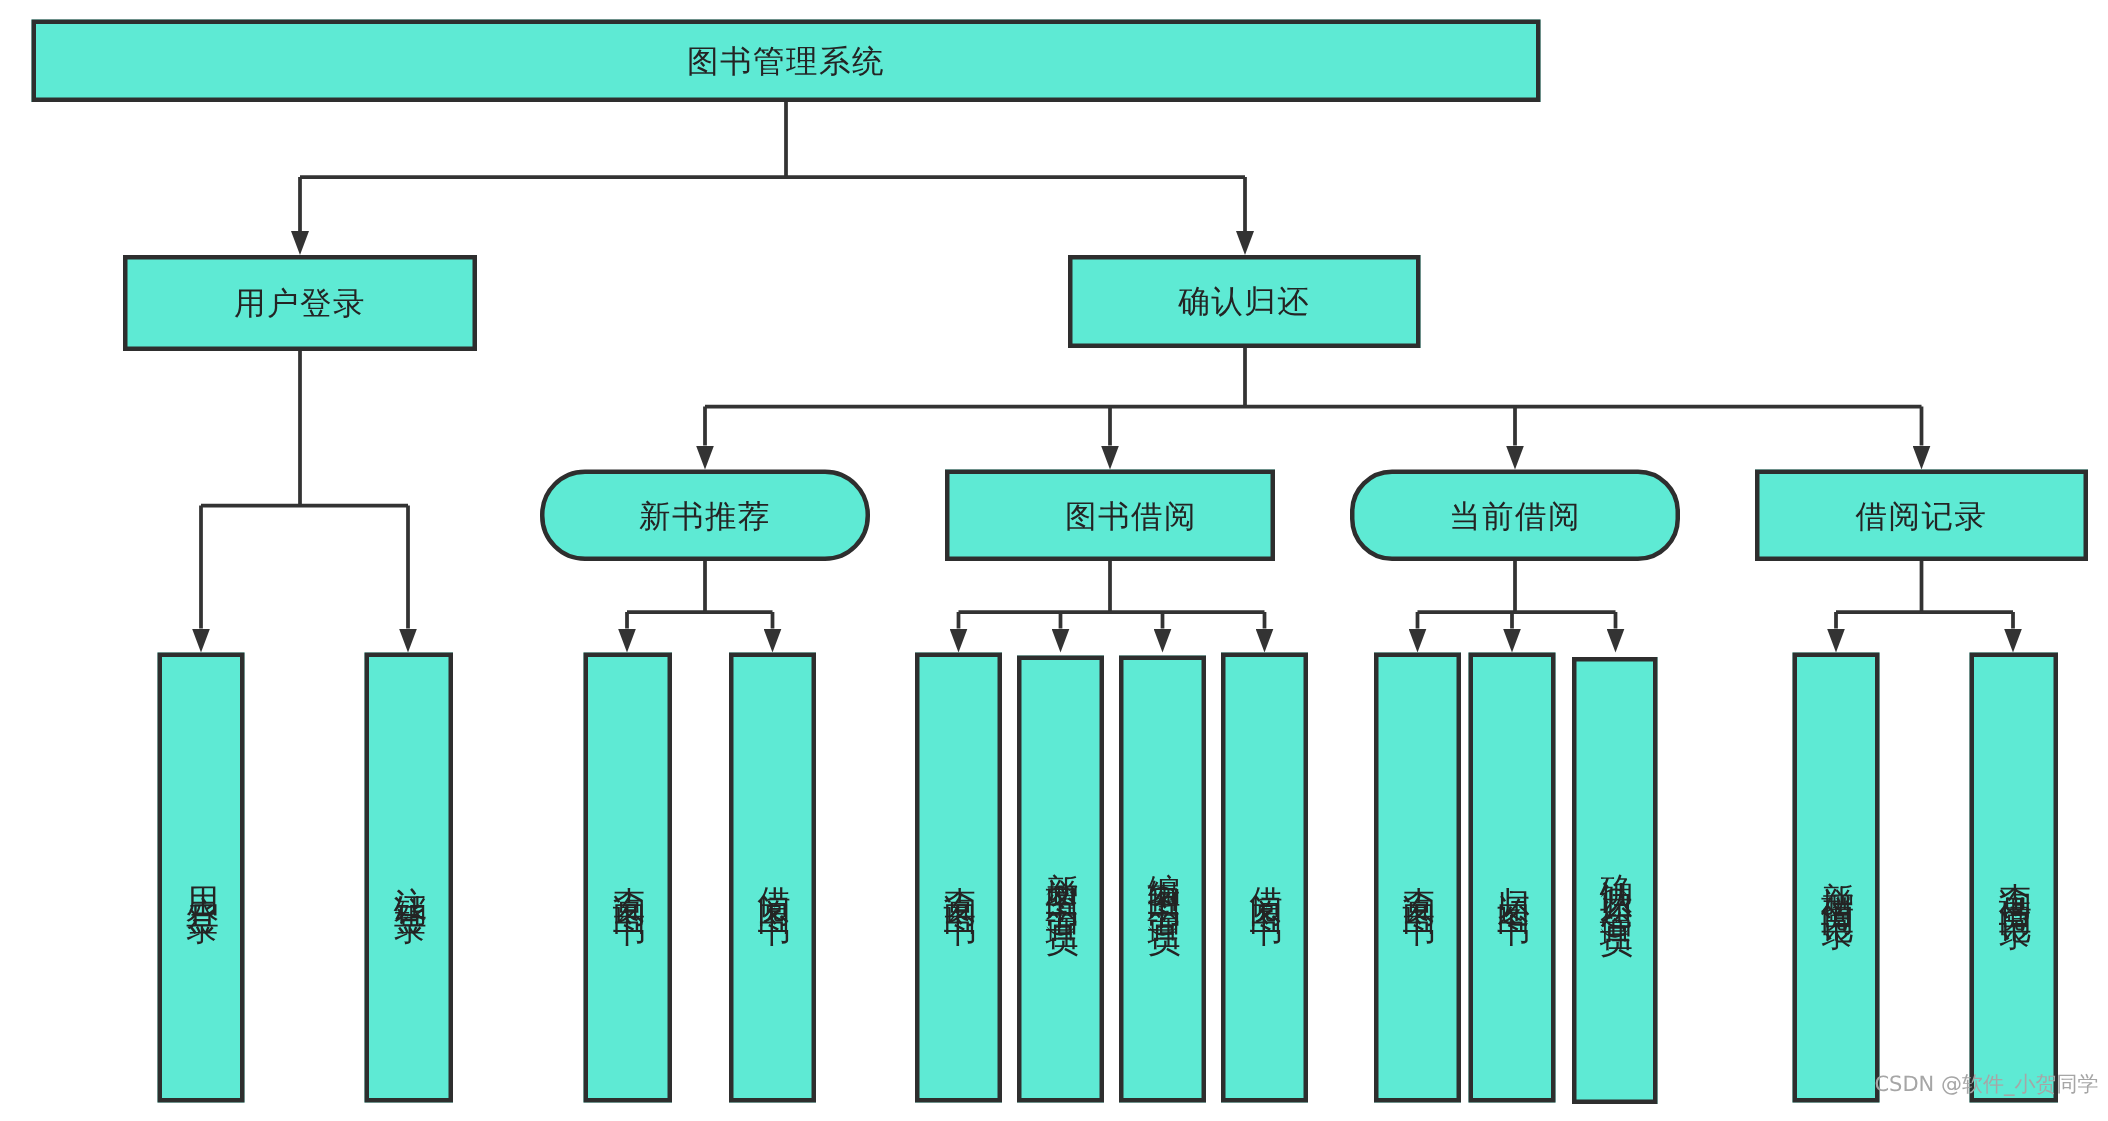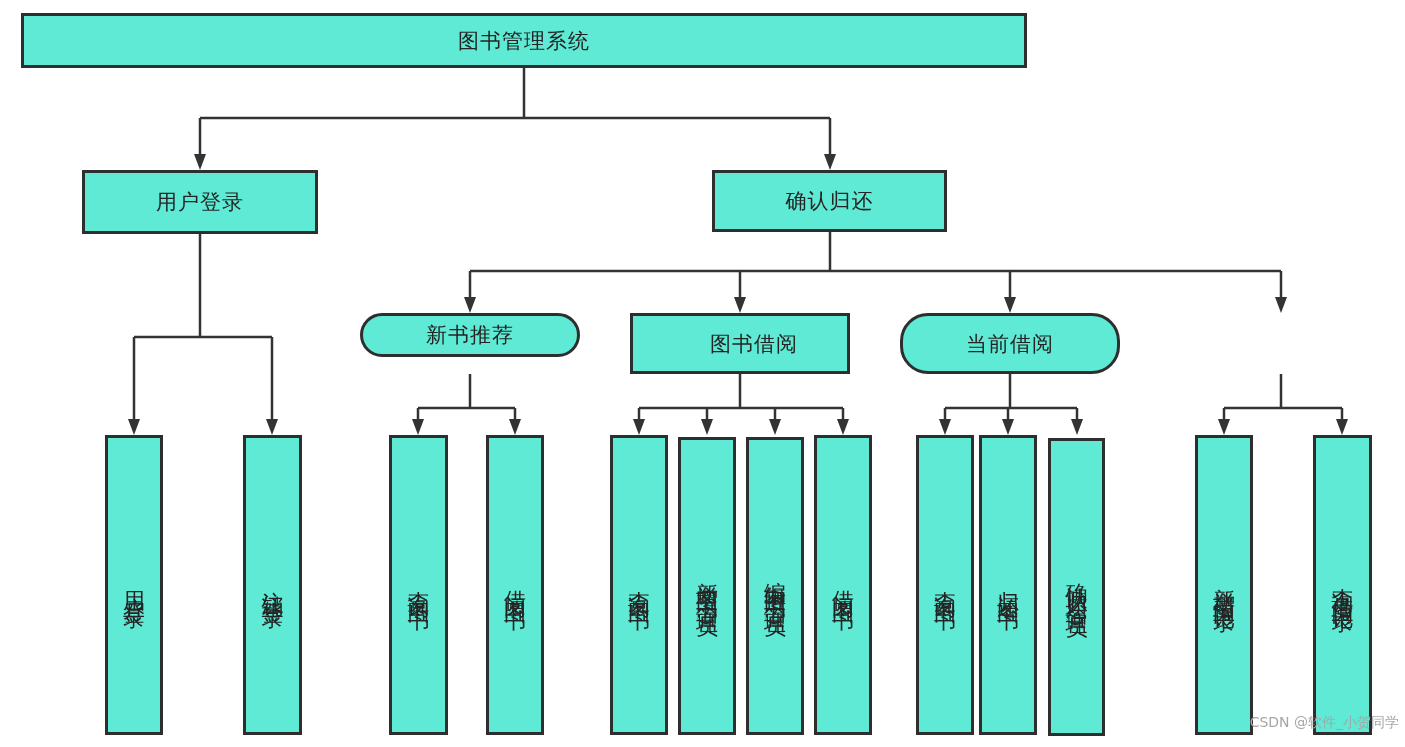--- a/index.html
+++ b/index.html
@@ -92,23 +92,24 @@
       <path d="M1224,408 L1224,419" marker-end="url(#arr)"></path>
       <path d="M1342,408 L1342,419" marker-end="url(#arr)"></path>
     </g>
   </svg>
 
   <div class="box hbox" style="left:21px;top:13px;width:1006px;height:55px;">图书管理系统</div>
 
   <div class="box hbox" style="left:82px;top:170px;width:236px;height:64px;">用户登录</div>
   <div class="box hbox" style="left:712px;top:170px;width:235px;height:62px;">确认归还</div>
 
-  <div class="box hbox" style="left:360px;top:313px;width:220px;height:44px;border-radius:30px;">新书推荐</div>
+  <div class="box hbox" style="left:360px;top:313px;width:220px;height:61px;border-radius:30px;">新书推荐</div>
   <div class="box hbox" style="left:630px;top:313px;width:220px;height:61px;padding-left:28px;">图书借阅</div>
   <div class="box hbox" style="left:900px;top:313px;width:220px;height:61px;border-radius:28px;">当前借阅</div>
+  <div class="box hbox" style="left:1170px;top:313px;width:222px;height:61px;">借阅记录</div>
 
   <div class="box vbox" style="left:105px;top:435px;width:58px;height:300px;">用户登录</div>
   <div class="box vbox" style="left:243px;top:435px;width:59px;height:300px;">注销登录</div>
 
   <div class="box vbox" style="left:389px;top:435px;width:59px;height:300px;">查询图书</div>
   <div class="box vbox" style="left:486px;top:435px;width:58px;height:300px;">借阅图书</div>
 
   <div class="box vbox" style="left:610px;top:435px;width:58px;height:300px;">查询图书</div>
   <div class="box vbox tight" style="left:678px;top:437px;width:58px;height:298px;">新增图书（管理员）</div>
   <div class="box vbox tight" style="left:746px;top:437px;width:58px;height:298px;">编辑图书（管理员）</div>

